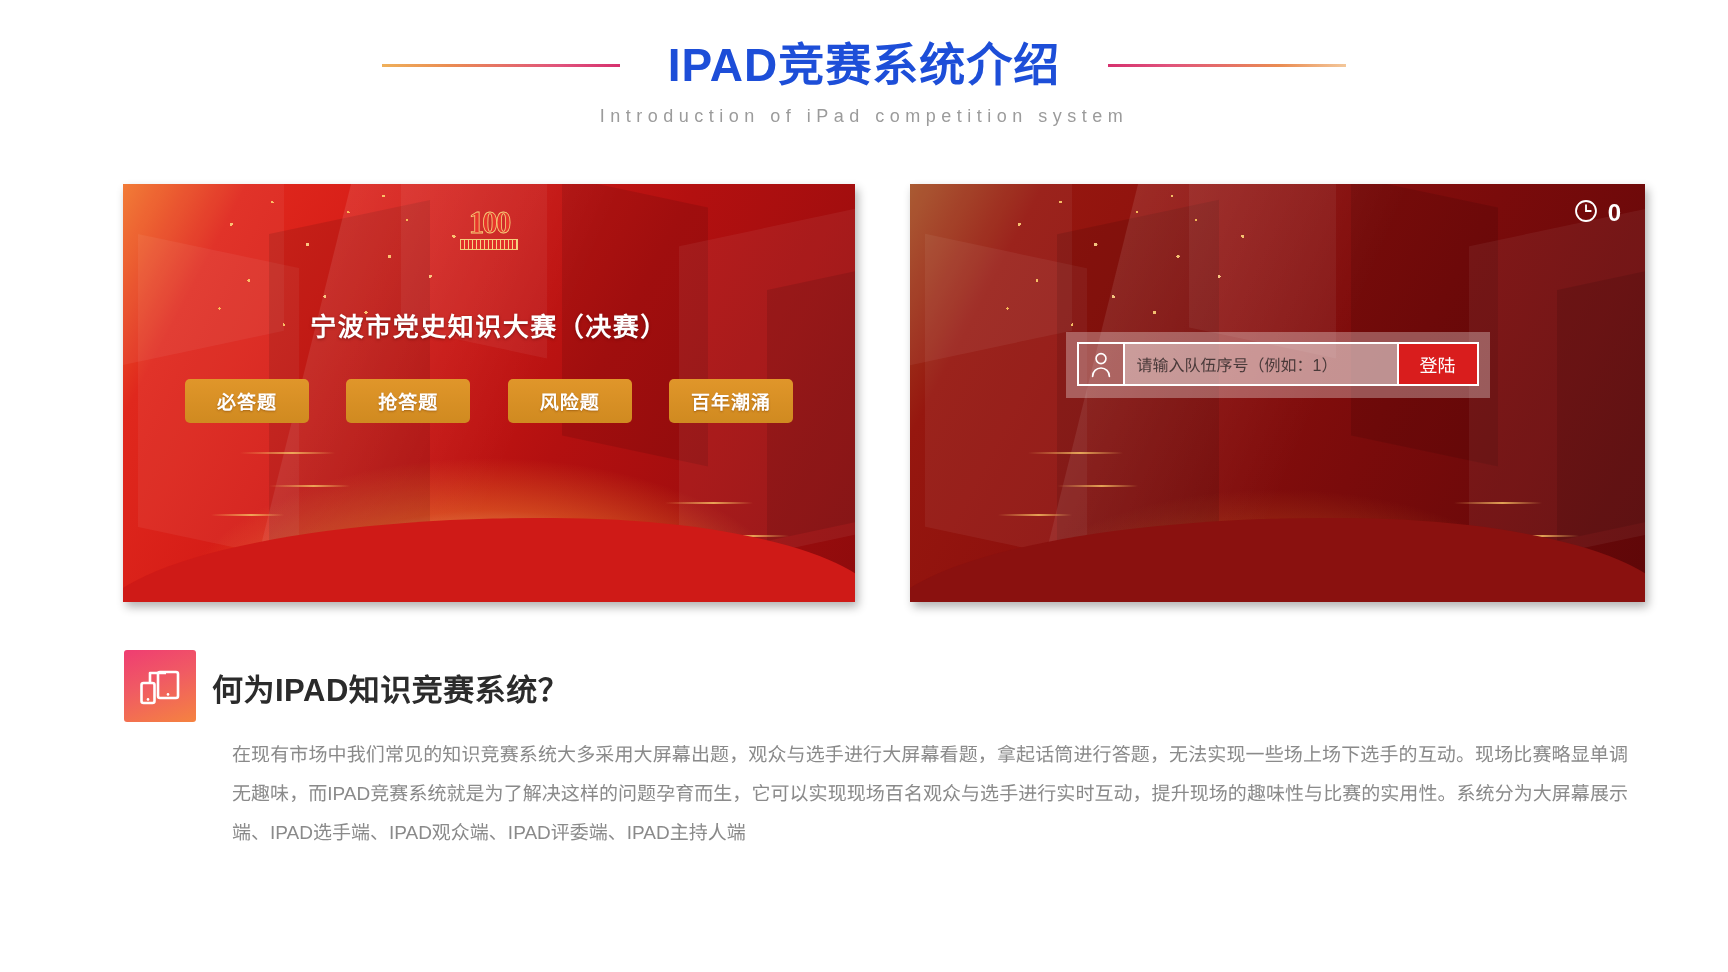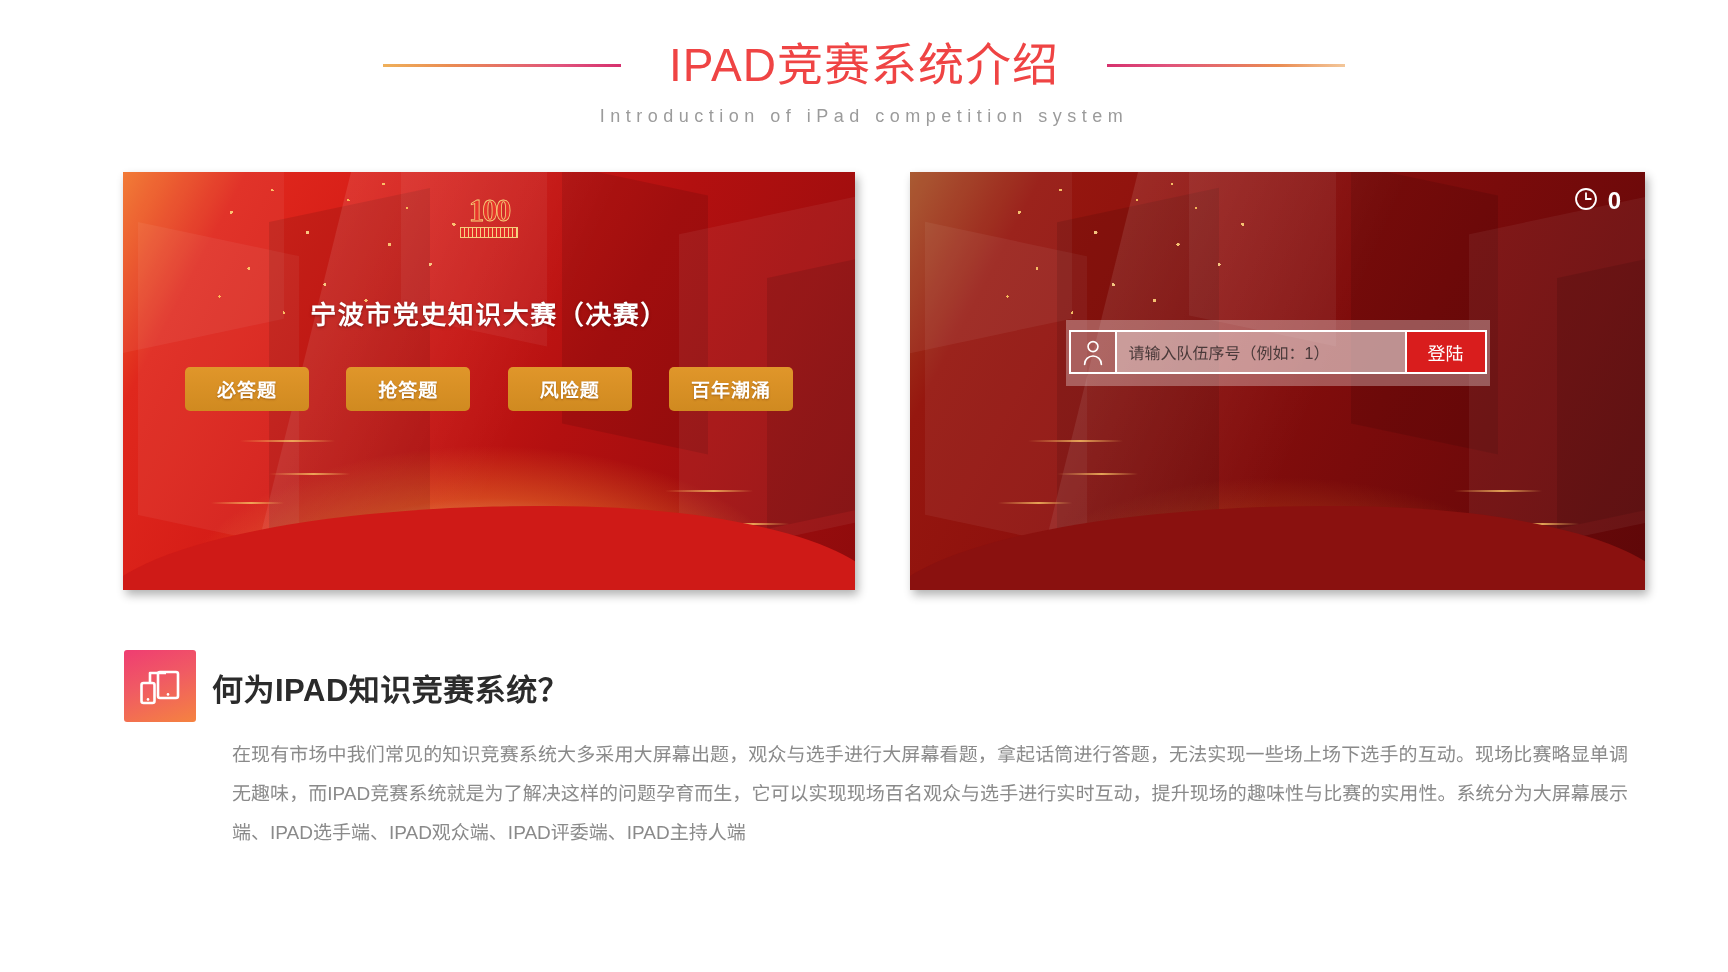--- a/index.html
+++ b/index.html
@@ -19,31 +19,31 @@
   .title-row {
     position: absolute; top: 42px; left: 0; width: 1728px;
     display: flex; align-items: center; justify-content: center; gap: 48px;
   }
   .rule {
     width: 238px; height: 3px; flex: 0 0 auto;
   }
   .rule-left  { background: linear-gradient(90deg,#efb05a 0%, #ea8c52 28%, #e0527c 75%, #d6316e 100%); }
   .rule-right { background: linear-gradient(90deg,#d6316e 0%, #e0527c 25%, #ea8c52 72%, #f3c79a 100%); }
   .main-title {
-    font-size: 46px; font-weight: 400; color: #ef4444; letter-spacing: 1px;
+    font-size: 46px; font-weight: 700; color: #1d4ed8; letter-spacing: 1px;
     line-height: 1; white-space: nowrap;
   }
   .sub-title {
     position: absolute; top: 106px; left: 0; width: 1728px; text-align: center;
     font-size: 18px; color: #9b9b9b; letter-spacing: 5.5px; white-space: nowrap;
   }
 
   
   .shots {
-    position: absolute; top: 172px; left: 0; width: 1408px; height: 420px;
+    position: absolute; top: 184px; left: 0; width: 1408px; height: 420px;
   }
   .shot {
     position: absolute; top: 0; height: 418px;
     box-shadow: 3px 5px 9px rgba(0,0,0,.30);
     overflow: hidden;
   }
   .shot-1 { left: 123px;  width: 732px; }
   .shot-2 { left: 910px;  width: 735px; }
 
   
@@ -159,21 +159,21 @@
     position: absolute; left: 50%; top: 148px; transform: translateX(-50%);
     width: 424px; z-index: 6;
   }
   .login-head {
     height: 36px; background: #ffffff;
     display: flex; align-items: center; justify-content: center;
     font-size: 18px; color: #1a1a1a; font-weight: 400;
   }
   .login-body {
     background: rgba(255,255,255,.30);
-    padding: 10px 3px 12px;
+    padding: 10px 11px 12px;
   }
   .login-row { display: flex; height: 44px; }
   .avatar-box {
     width: 46px; border: 2px solid #ffffff; border-right: none;
     display: flex; align-items: center; justify-content: center;
   }
   .login-input {
     flex: 1; border: 2px solid #ffffff; border-right: none;
     background: rgba(255,255,255,.36);
     display: flex; align-items: center; padding-left: 12px;

